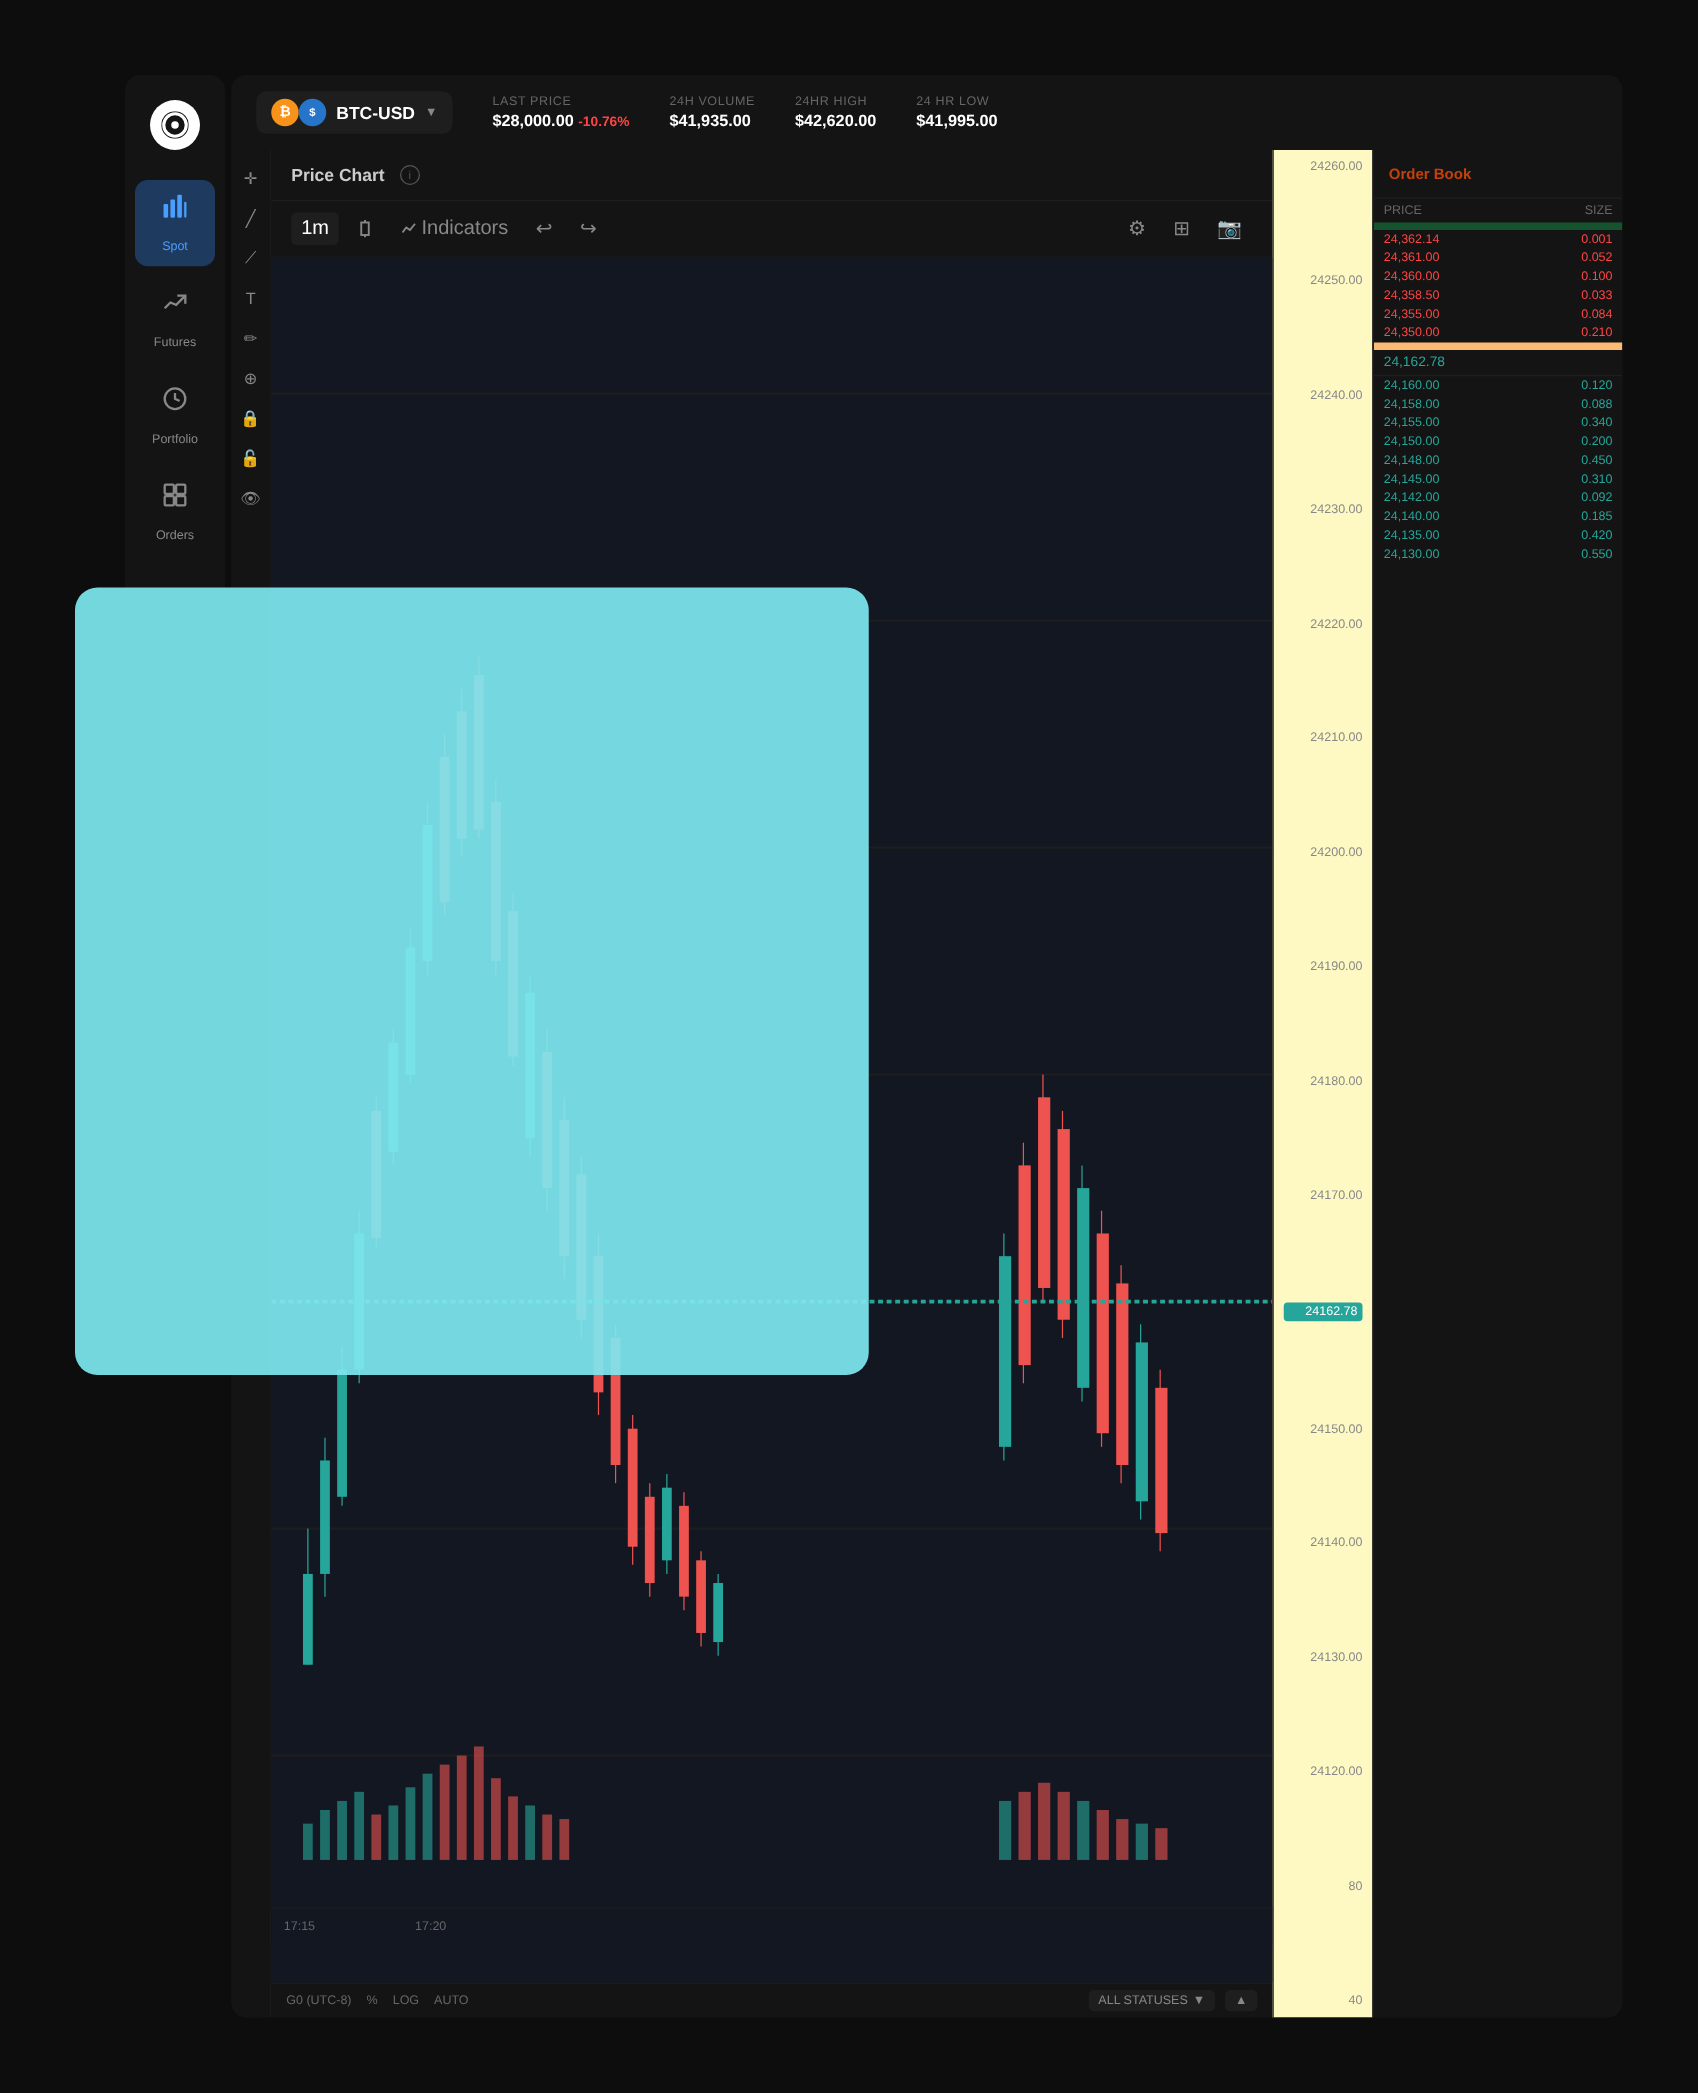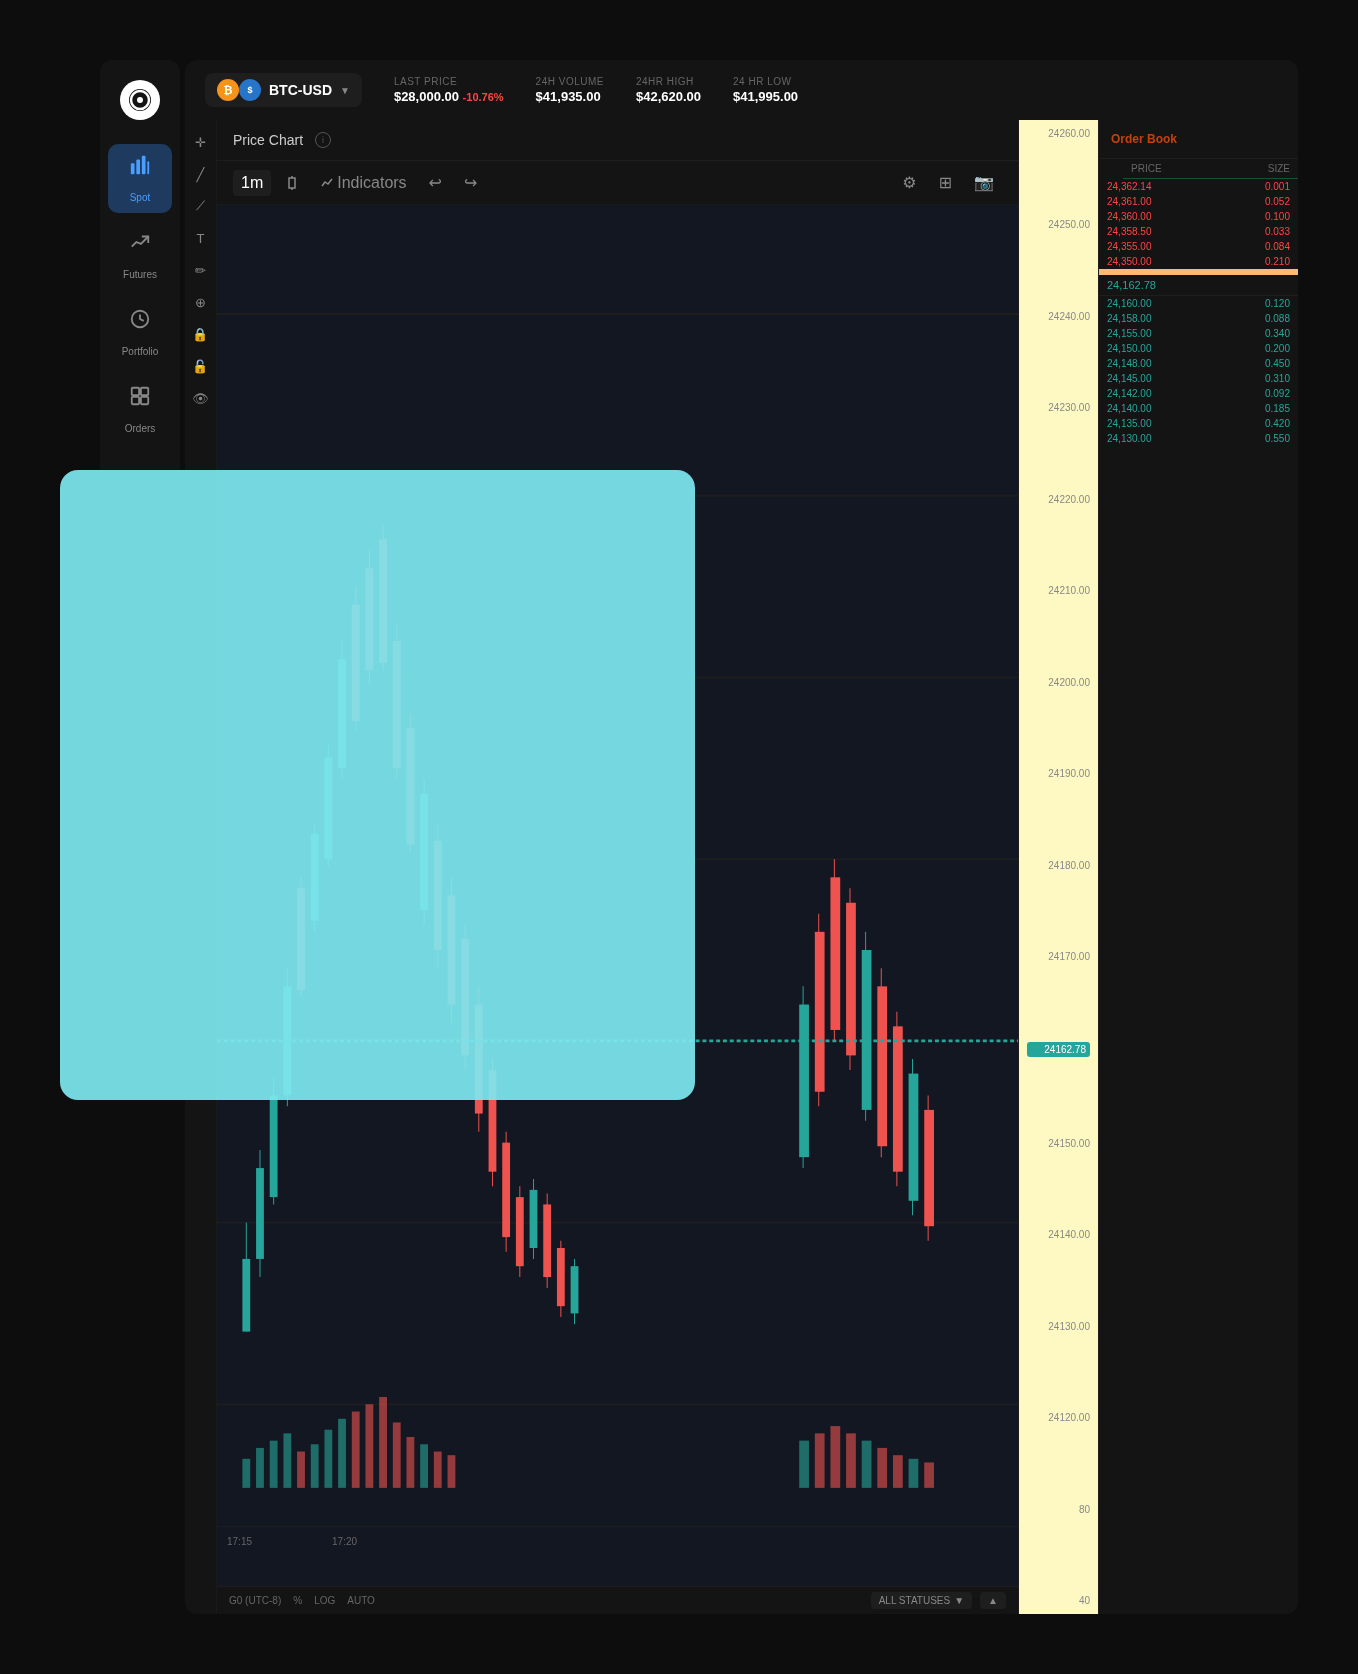--- a/index.html
+++ b/index.html
@@ -187,21 +187,21 @@
       display: flex;
       align-items: center;
       gap: 12px;
       padding: 12px 16px;
       border-bottom: 1px solid #1e1e1e;
     }
 
     .chart-title {
       color: #ccc;
       font-size: 14px;
-      font-weight: 400;
+      font-weight: 700;
     }
 
     .info-icon {
       width: 16px;
       height: 16px;
       border: 1px solid #555;
       border-radius: 50%;
       display: flex;
       align-items: center;
       justify-content: center;
@@ -306,21 +306,21 @@
 
     .order-book-row {
       display: flex;
       justify-content: space-between;
       padding: 2px 8px;
       font-size: 10px;
     }
 
     .order-book-row.ask { color: #ff4444; }
     .order-book-row.bid { color: #26a69a; }
-    .order-book-row.header { color: #666; border-bottom: 1px solid #14532d; padding: 4px 8px; margin-left: 24px; }
+    .order-book-row.header { color: #666; border-bottom: 6px solid #14532d; padding: 4px 8px; }
 
     
     .drawing-toolbar {
       width: 32px;
       background: #141414;
       border-right: 1px solid #1a1a1a;
       display: flex;
       flex-direction: column;
       align-items: center;
       padding: 8px 0;

